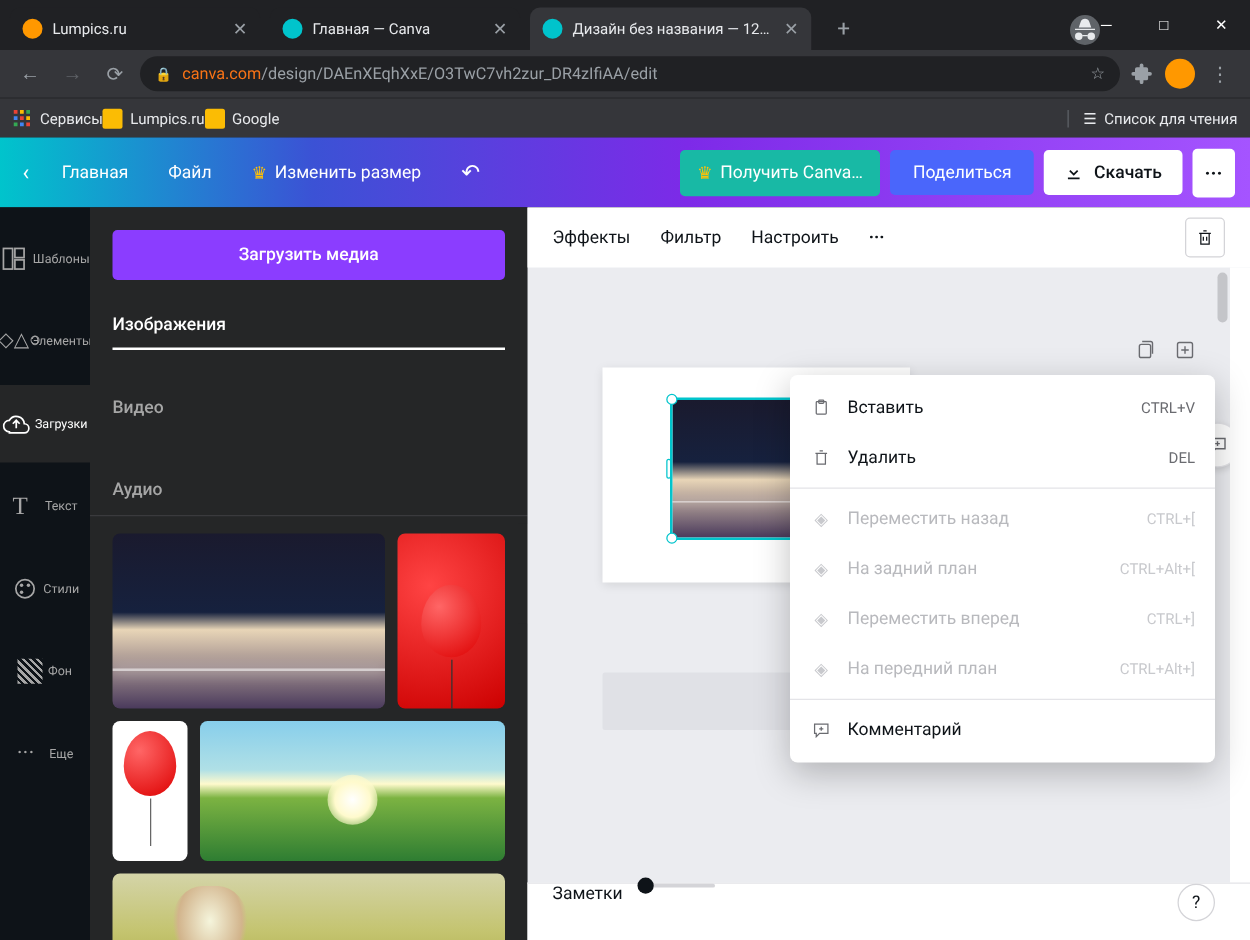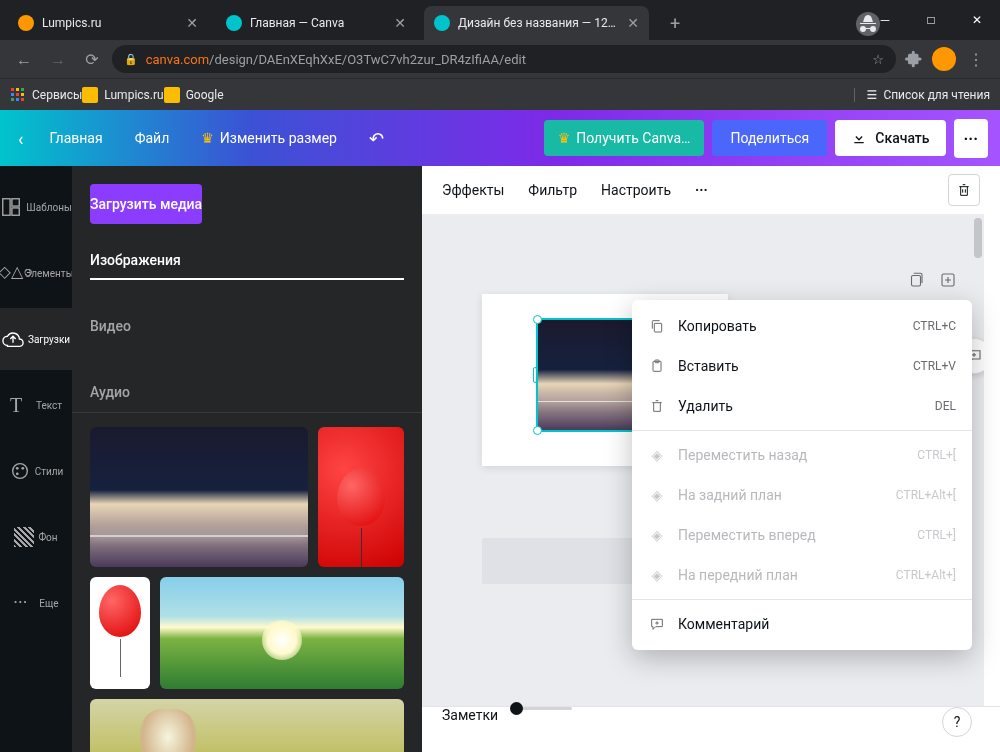--- a/index.html
+++ b/index.html
@@ -50,21 +50,21 @@
 .main { position: absolute; top: 166px; left: 0; right: 0; bottom: 0; display: flex; background: #0e1318; }
 
 
 .side-nav { width: 72px; background: #0e1318; display: flex; flex-direction: column; align-items: center; padding-top: 10px; gap: 4px; }
 .nav-item { width: 100%; height: 62px; display: flex; flex-direction: row; align-items: center; justify-content: center; color: #a6a6a6; font-size: 10px; gap: 4px; }
 .nav-item.active { background: #252627; color: #fff; }
 .nav-item svg, .nav-item .icon { width: 22px; height: 22px; }
 
 
 .side-panel { width: 350px; background: #252627; display: flex; flex-direction: column; position: relative; }
-.panel-actions { padding: 18px 18px 10px 18px; display: flex; flex-direction: row; gap: 10px; }
+.panel-actions { padding: 18px 18px 10px 18px; display: flex; flex-direction: column; gap: 10px; }
 .upload-btn { background: #8b3dff; color: #fff; height: 40px; border-radius: 4px; font-size: 14px; font-weight: 500; display: flex; align-items: center; justify-content: center; }
 .record-btn { background: #4a4a4d; color: #fff; height: 40px; border-radius: 4px; font-size: 14px; font-weight: 500; display: flex; align-items: center; justify-content: center; }
 .media-tabs { display: flex; padding: 8px 18px 0 18px; gap: 28px; border-bottom: 1px solid #3a3a3d; flex-direction: column; }
 .media-tab { padding: 10px 0; font-size: 14px; color: #a6a6a6; border-bottom: 2px solid transparent; font-weight: 500; }
 .media-tab.active { color: #fff; border-bottom-color: #fff; }
 .media-grid { padding: 14px 18px; display: flex; flex-direction: column; gap: 10px; overflow-y: auto; flex: 1; }
 .media-row { display: flex; gap: 10px; }
 .thumb { border-radius: 6px; overflow: hidden; position: relative; }
 .thumb-space { width: 218px; height: 140px; background: linear-gradient(to bottom, #1a1a2e 0%, #16213e 45%, #e8d5b7 55%, #4a3a5c 100%); position: relative; }
 .thumb-space::before { content: ''; position: absolute; bottom: 30px; left: 0; right: 0; height: 2px; background: rgba(255,255,255,0.6); box-shadow: 0 0 10px rgba(255,255,255,0.8); }
@@ -348,30 +348,20 @@
         </div>
       <div class="help-btn">?</div>
     </div>
   </div>
 </div>
 
 <div class="context-menu">
   <div class="ctx-item">
     <span class="ctx-icon">
         <svg width="16" height="16" viewBox="0 0 24 24">
-          <rect x="8" y="8" width="11" height="13" rx="1" fill="none" stroke="#6a6b70" stroke-width="1.5"></rect>
-          <path d="M5 16V5a1 1 0 011-1h10" fill="none" stroke="#6a6b70" stroke-width="1.5"></path>
-        </svg>
-      </span>
-    <span>Копировать</span>
-    <span class="shortcut">CTRL+C</span>
-  </div>
-  <div class="ctx-item">
-    <span class="ctx-icon">
-        <svg width="16" height="16" viewBox="0 0 24 24">
           <rect x="6" y="5" width="12" height="15" rx="1" fill="none" stroke="#6a6b70" stroke-width="1.5"></rect>
           <rect x="9" y="3" width="6" height="4" rx="1" fill="none" stroke="#6a6b70" stroke-width="1.5"></rect>
         </svg>
       </span>
     <span>Вставить</span>
     <span class="shortcut">CTRL+V</span>
   </div>
   <div class="ctx-item">
     <span class="ctx-icon">
         <svg width="16" height="16" viewBox="0 0 24 24">

